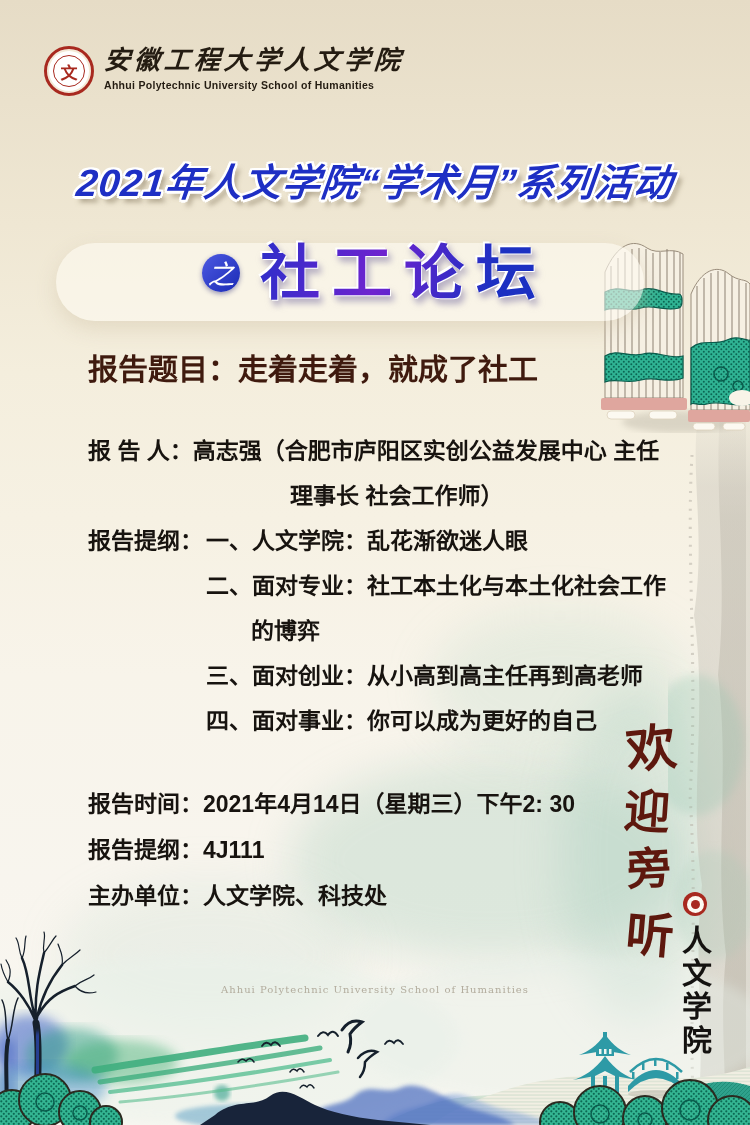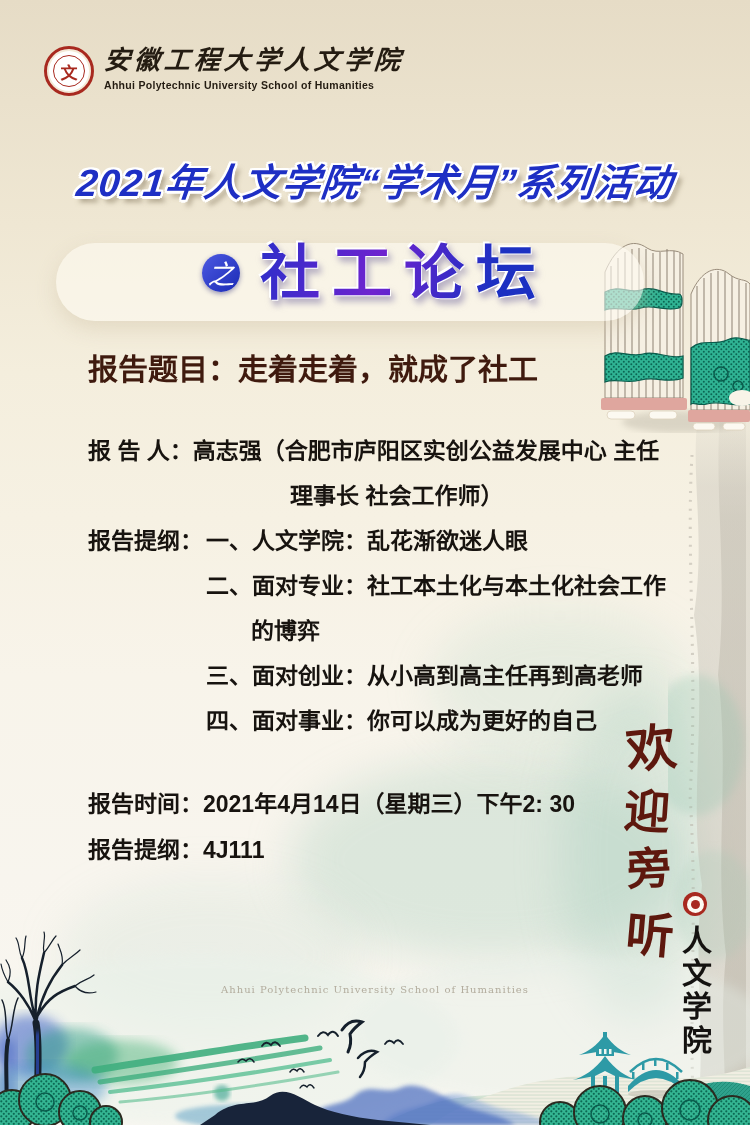--- a/index.html
+++ b/index.html
@@ -274,20 +274,21 @@
 
   <div class="line" style="top:528px">报告提纲：</div>
   <div class="line" style="top:528px;left:206px">一、人文学院：乱花渐欲迷人眼</div>
   <div class="line" style="top:573px;left:206px">二、面对专业：社工本土化与本土化社会工作</div>
   <div class="line" style="top:618px;left:251px">的博弈</div>
   <div class="line" style="top:663px;left:206px">三、面对创业：从小高到高主任再到高老师</div>
   <div class="line" style="top:708px;left:206px">四、面对事业：你可以成为更好的自己</div>
 
   <div class="line" style="top:791px"><span>报告时间：</span><span>2021年4月14日（星期三）下午2: 30</span></div>
   <div class="line" style="top:837px"><span>报告提纲：</span><span>4J111</span></div>
+  <div class="line" style="top:883px"><span>主办单位：</span><span>人文学院、科技处</span></div>
 
   <div class="welcome-char" style="top:724px;left:626px;font-size:50px;transform:rotate(-6deg)">欢</div>
   <div class="welcome-char" style="top:789px;left:624px;font-size:46px;transform:rotate(4deg)">迎</div>
   <div class="welcome-char" style="top:847px;left:627px;font-size:44px;transform:rotate(-3deg)">旁</div>
   <div class="welcome-char" style="top:911px;left:626px;font-size:48px;transform:rotate(5deg)">听</div>
 
   <div class="mini-seal">
     <div class="mini-seal-inner">
         <div class="mini-seal-core"></div>
       </div>

